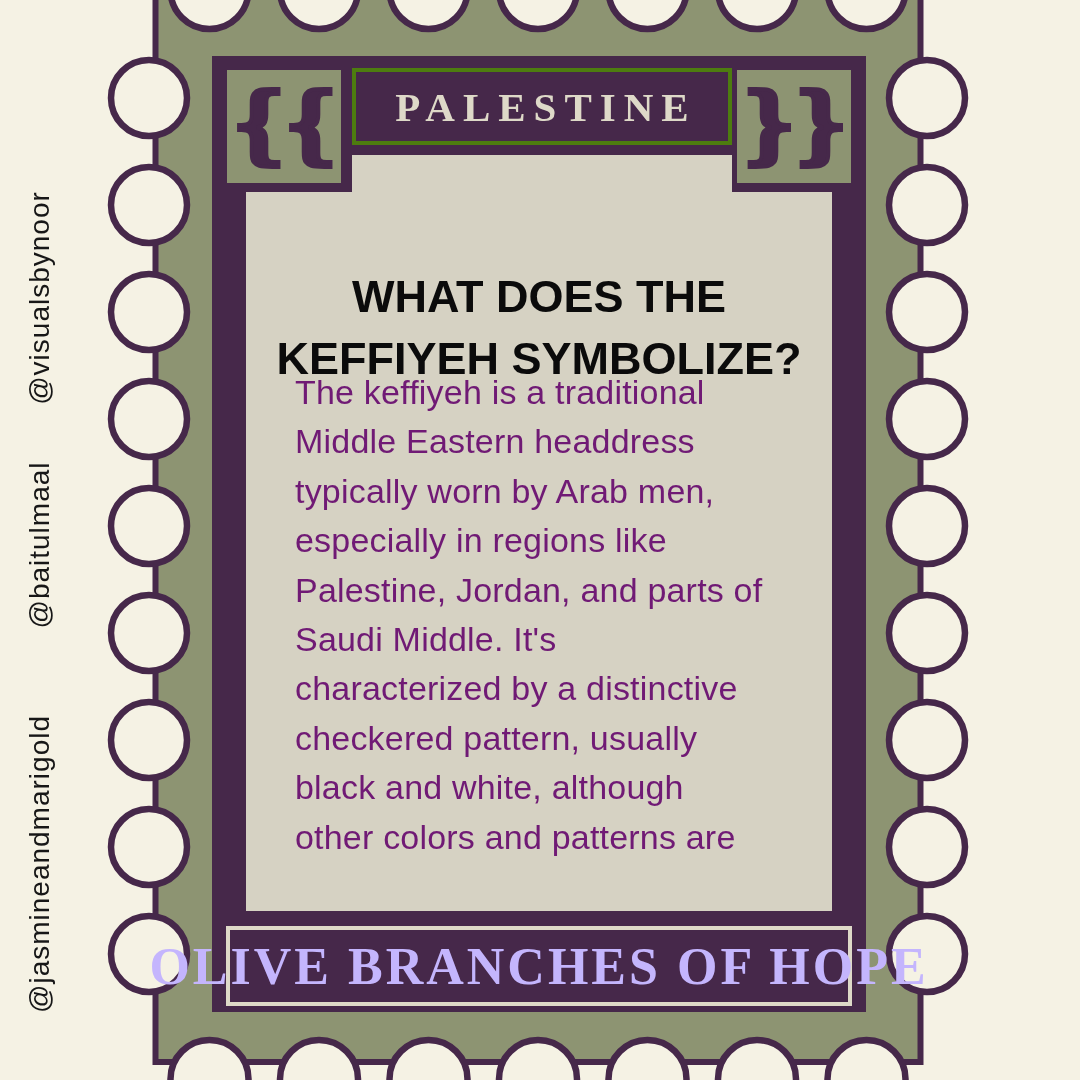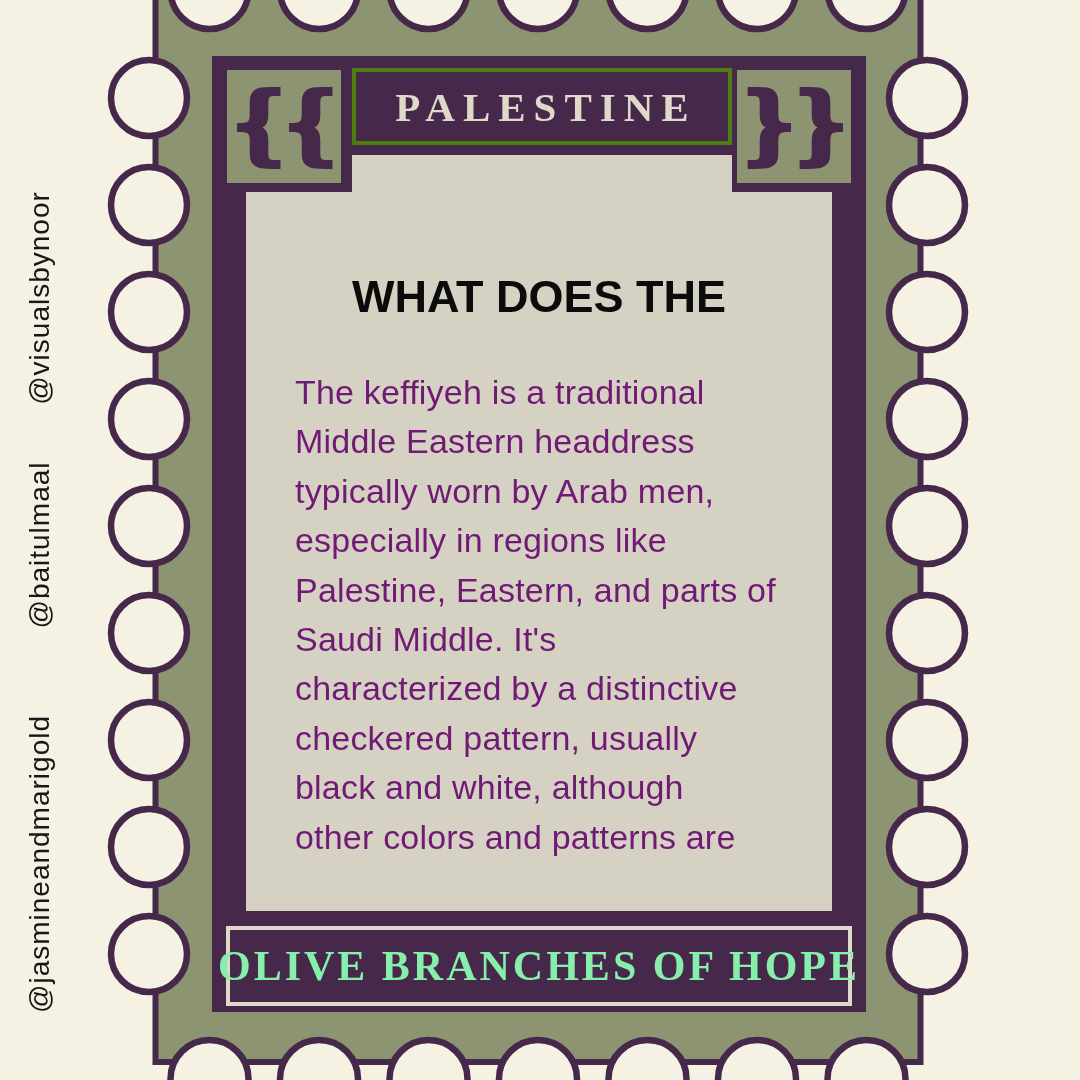--- a/index.html
+++ b/index.html
@@ -72,23 +72,23 @@
   .banner-box {
     left: 226px; top: 926px;
     width: 626px; height: 80px;
     background: #46284a;
     border: 4px solid #ded9c8;
     box-sizing: border-box;
     display: flex; align-items: center; justify-content: center;
   }
   .banner-label {
     font-family: "Liberation Serif", serif;
-    font-weight: bold; font-size: 42px;
+    font-weight: bold; font-size: 52px;
     letter-spacing: 3px;
-    color: #86efac; white-space: nowrap;
+    color: #c4b5fd; white-space: nowrap;
   }
 
   .heading {
     left: 246px; top: 218px;
     width: 586px;
     text-align: center;
     color: #0b0b0b;
     font-weight: bold;
     font-size: 45px; line-height: 62px; margin-top: 48px;
   }
@@ -165,28 +165,29 @@
   <div class="abs country-box">
     <span class="country-label">PALESTINE</span>
   </div>
 
   <div class="abs ornament-box right">
     <span class="brace-pair">}}</span>
   </div>
 
   <div class="abs heading">
     <div>WHAT DOES THE</div>
+    <div>KEFFIYEH SYMBOLIZE?</div>
   </div>
 
   <div class="abs body-text">
     <div>The keffiyeh is a traditional</div>
     <div>Middle Eastern headdress</div>
     <div>typically worn by Arab men,</div>
     <div>especially in regions like</div>
-    <div>Palestine, Eastern, and parts of</div>
+    <div>Palestine, Jordan, and parts of</div>
     <div>Saudi Middle. It's</div>
     <div>characterized by a distinctive</div>
     <div>checkered pattern, usually</div>
     <div>black and white, although</div>
     <div>other colors and patterns are</div>
   </div>
 
   <div class="abs banner-box">
     <span class="banner-label">OLIVE BRANCHES OF HOPE</span>
   </div>

